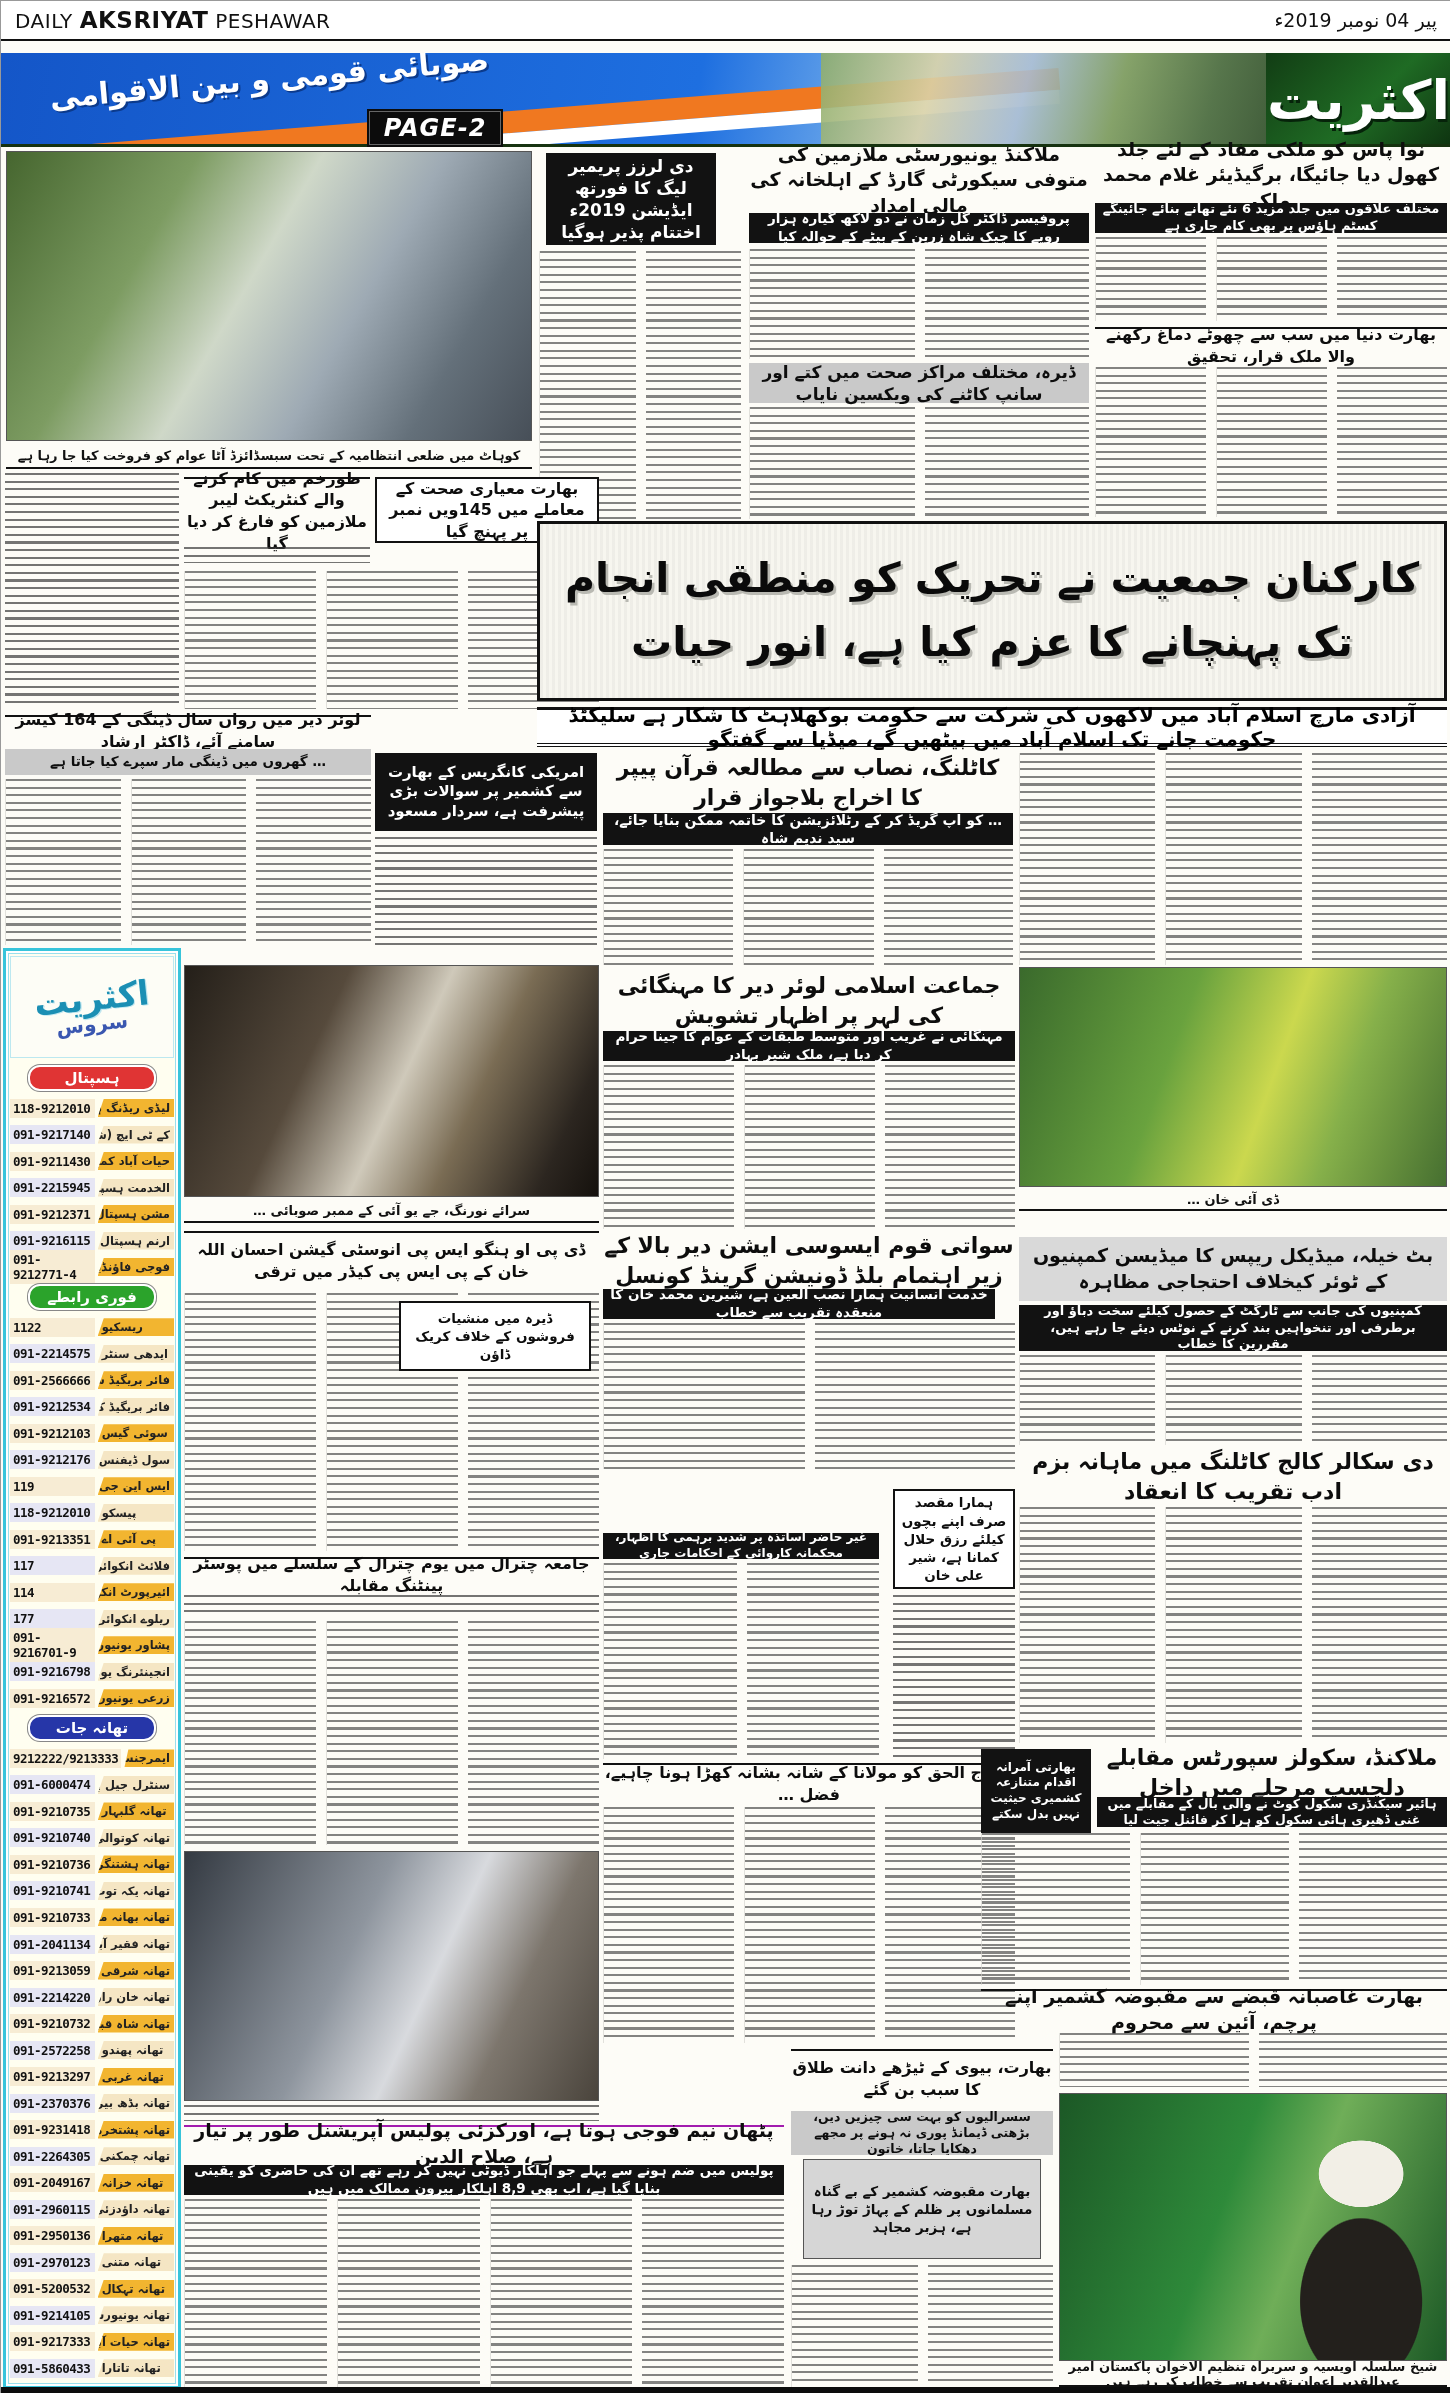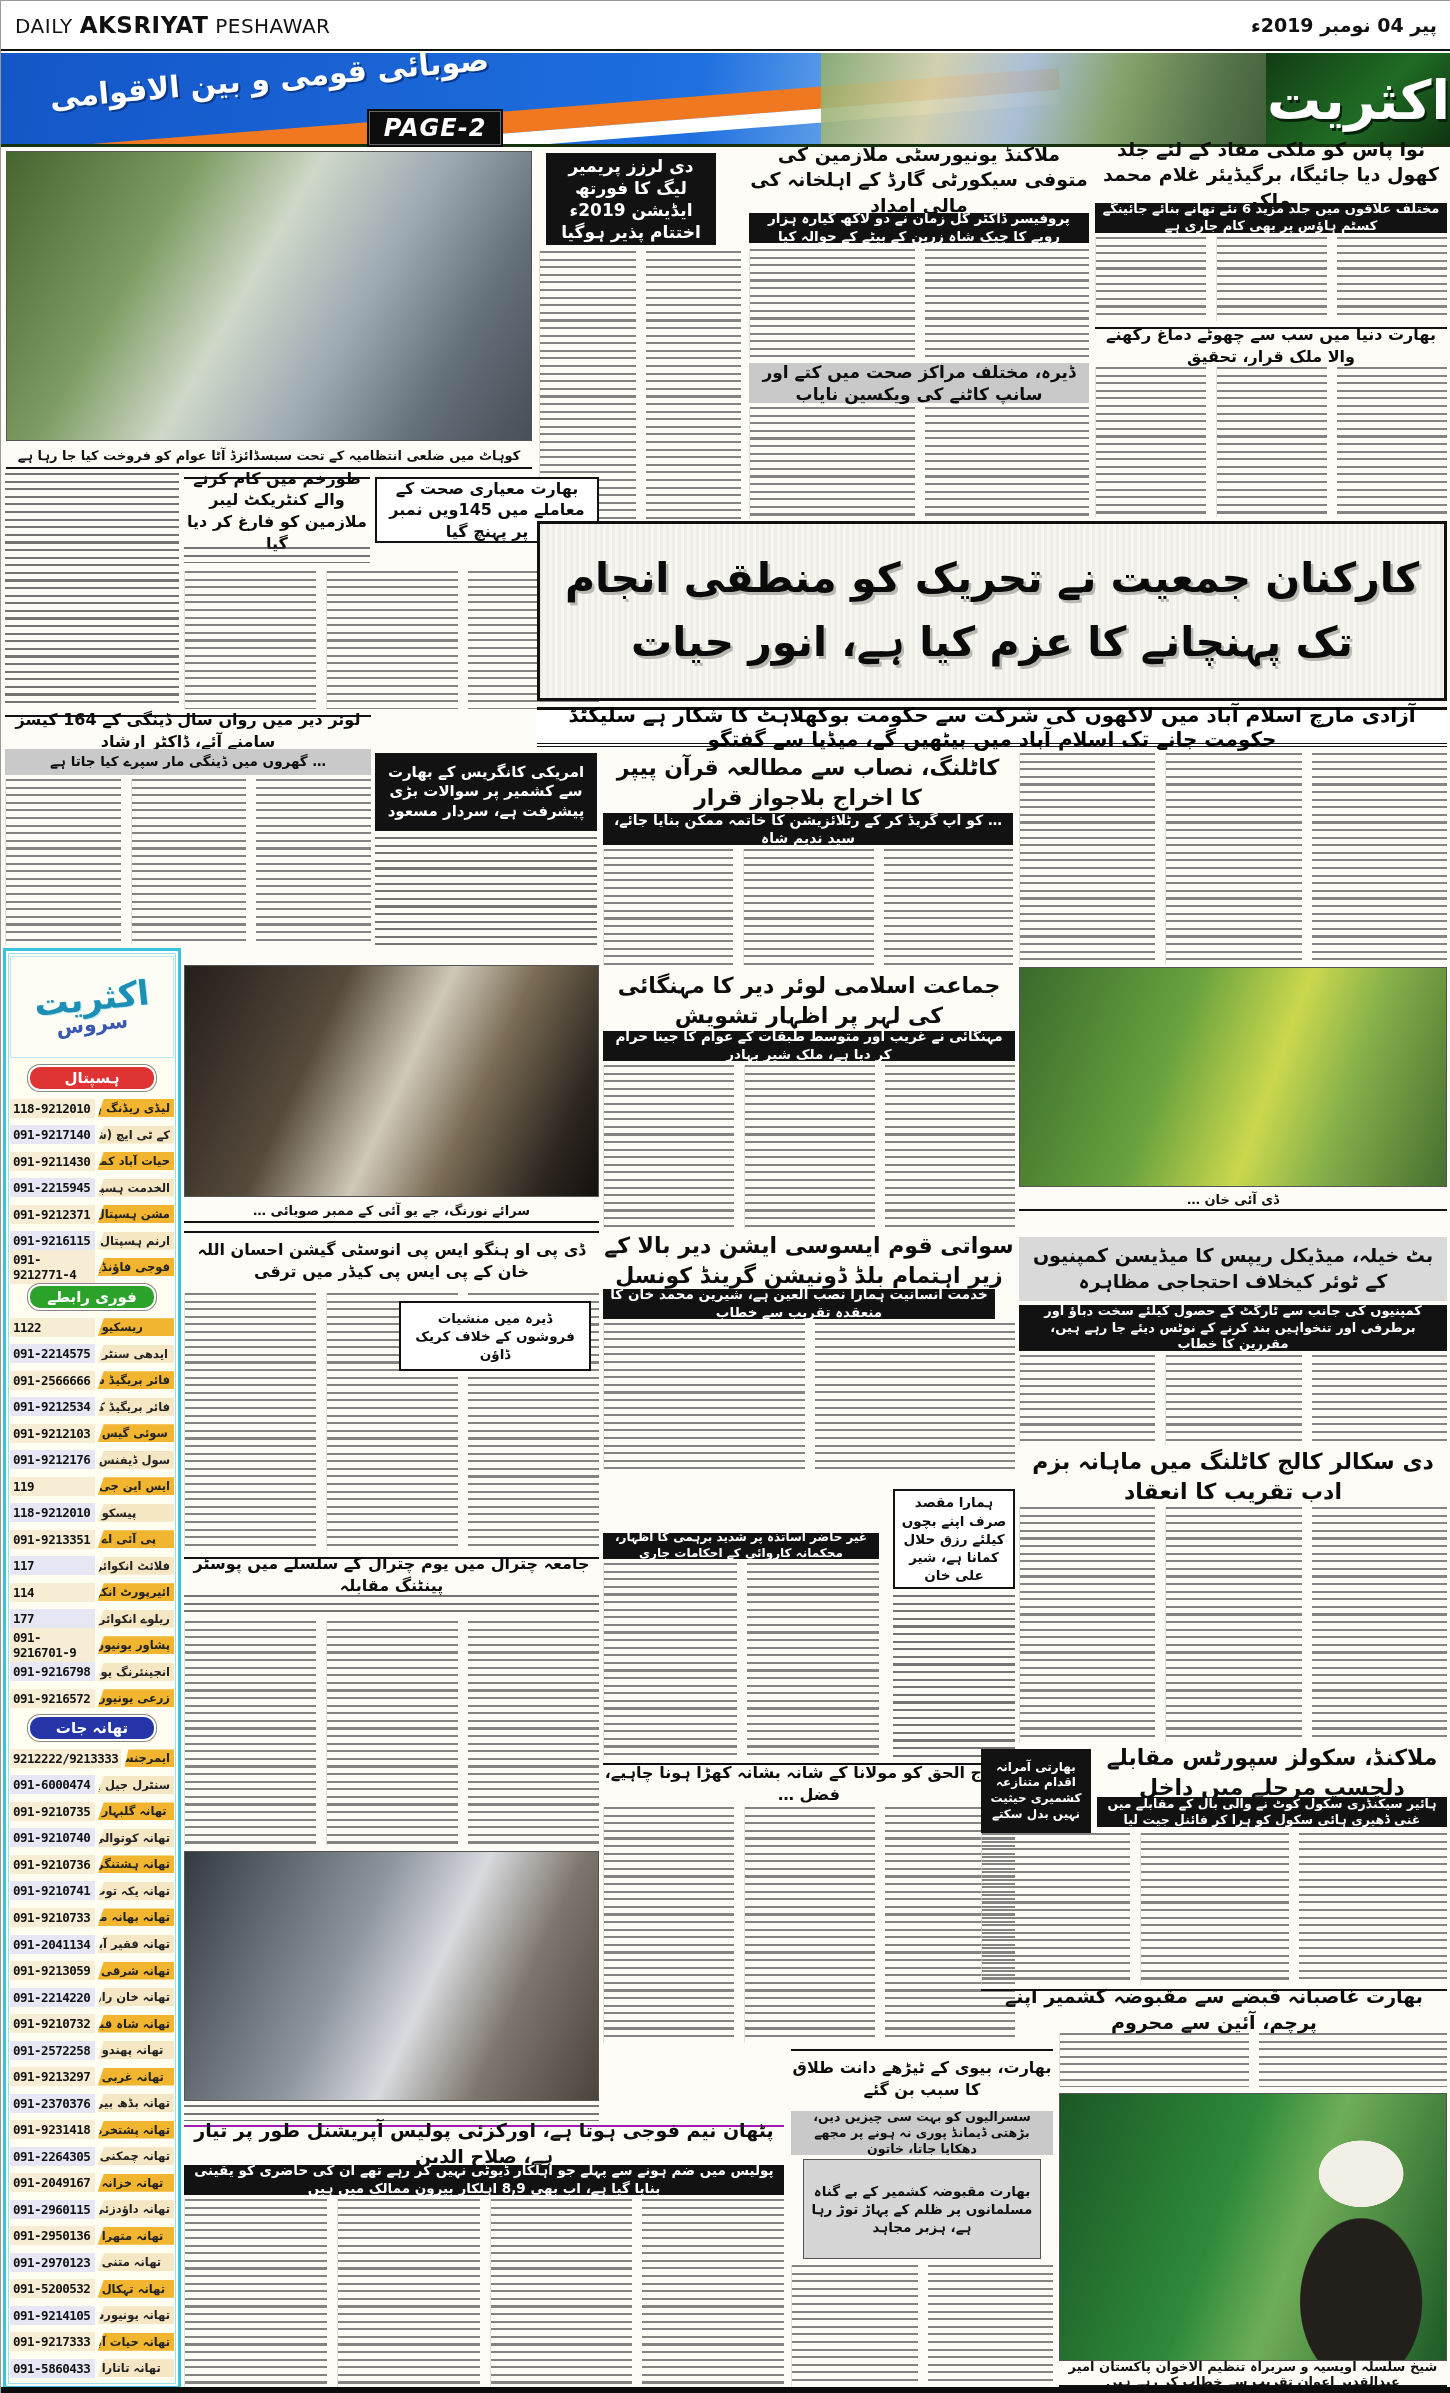--- a/index.html
+++ b/index.html
@@ -1,25 +1,25 @@
 <!DOCTYPE html>
 <html lang="ur"><head>
 <meta charset="utf-8">
 <style>
   html,body{margin:0;padding:0;background:#e8e8e4;}
   .page{position:relative;width:1450px;height:2393px;margin:0 auto;background:#fdfcf7;
         font-family:"DejaVu Sans",sans-serif;overflow:hidden;border:1px solid #999;}
   .abs{position:absolute;box-sizing:border-box;}
   .rtl{direction:rtl;unicode-bidi:plaintext;}
   
-  .topbar{left:0;top:0;width:1450px;height:50px;background:#fff;border-bottom:2px solid #111;
+  .topbar{left:0;top:0;width:1450px;height:40px;background:#fff;border-bottom:2px solid #111;
           display:flex;align-items:center;justify-content:space-between;padding:0 14px;}
   .brand{font-size:20px;letter-spacing:.5px;color:#111;}
   .brand b{font-size:23px;}
-  .hdate{font-size:19px;font-weight:bold;color:#111;}
+  .hdate{font-size:19px;font-weight:normal;color:#111;}
   .banner{left:0;top:52px;width:1450px;height:94px;overflow:hidden;border-bottom:3px solid #16320f;
           background:linear-gradient(100deg,#1456c8 0%,#1e6fe0 48%,#7db4ec 62%,#d6e9fb 74%,#e8f2e2 86%,#b9cf9a 100%);}
   .swoosh-o{position:absolute;left:-40px;top:58px;width:1100px;height:22px;background:#f07820;transform:rotate(-4.5deg);}
   .swoosh-w{position:absolute;left:-40px;top:80px;width:1100px;height:14px;background:#fff;transform:rotate(-4.5deg);}
   .slogan{position:absolute;left:48px;top:8px;transform:rotate(-5deg);color:#fff;font-weight:bold;
           font-size:30px;text-shadow:2px 2px 0 #0b3a8c;}
   .collage{position:absolute;left:820px;top:0;width:450px;height:94px;
            background:linear-gradient(105deg,#8fae6c 0%,#d9d2a8 25%,#a8bcd2 45%,#7c9a5a 65%,#47683a 85%,#2e4c28 100%);
            opacity:.9;}
   .masthead{position:absolute;right:0;top:0;width:185px;height:94px;display:flex;align-items:center;justify-content:center;

